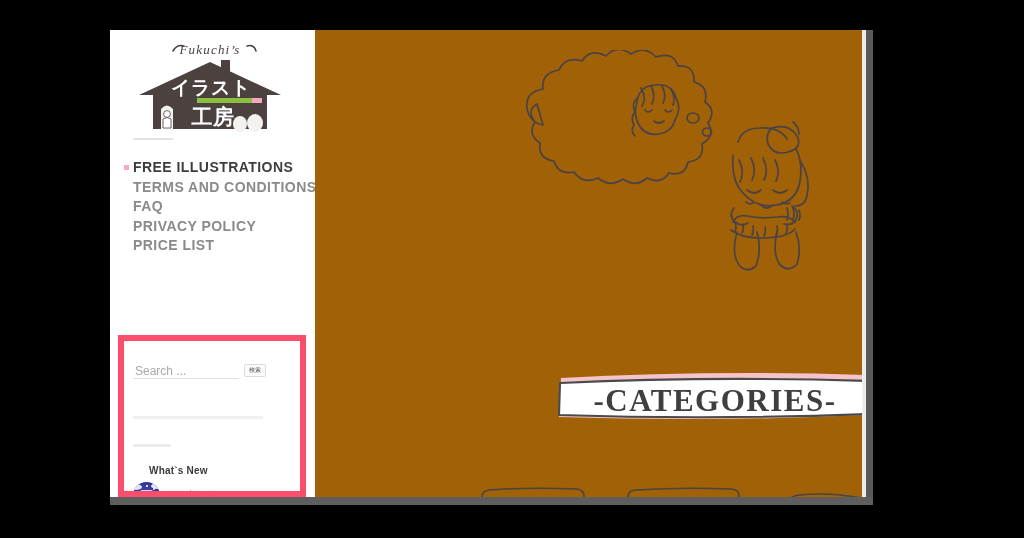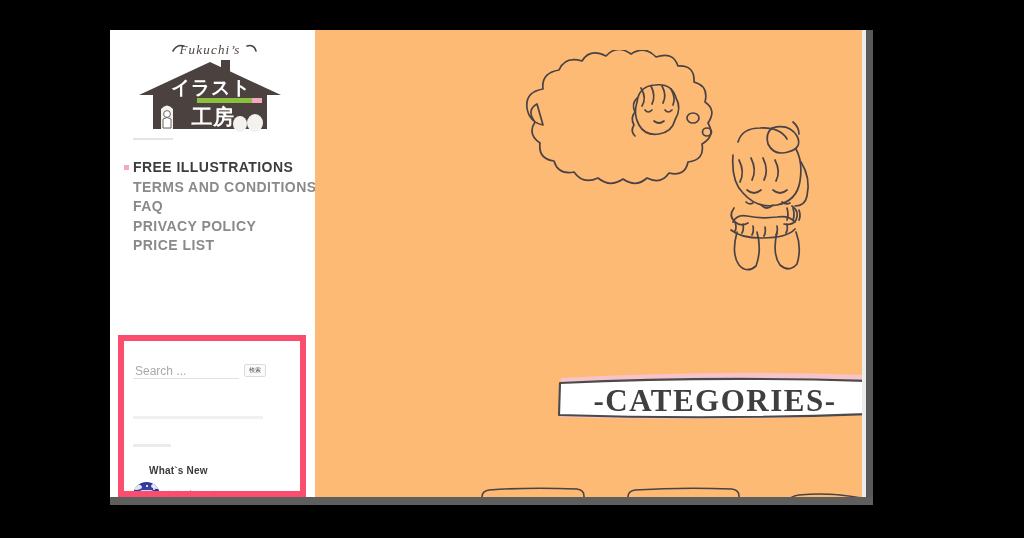--- a/index.html
+++ b/index.html
@@ -211,21 +211,21 @@
     font-size: 6.6px;
     color: #b8b8b8;
     font-weight: 400;
   }
 
   
   #main {
     position: absolute;
     left: 205px; top: 0;
     width: 551px; height: 467px;
-    background: #fdba74;
+    background: #a16207;
   }
   .hero { position: absolute; left: 170px; top: 20px; }
   .cat-banner { position: absolute; left: 240px; top: 330px; }
   .cards { position: absolute; left: 145px; top: 455px; }
   svg { display: block; }
 </style>
 </head>
 <body>
 
 <div id="screen">

